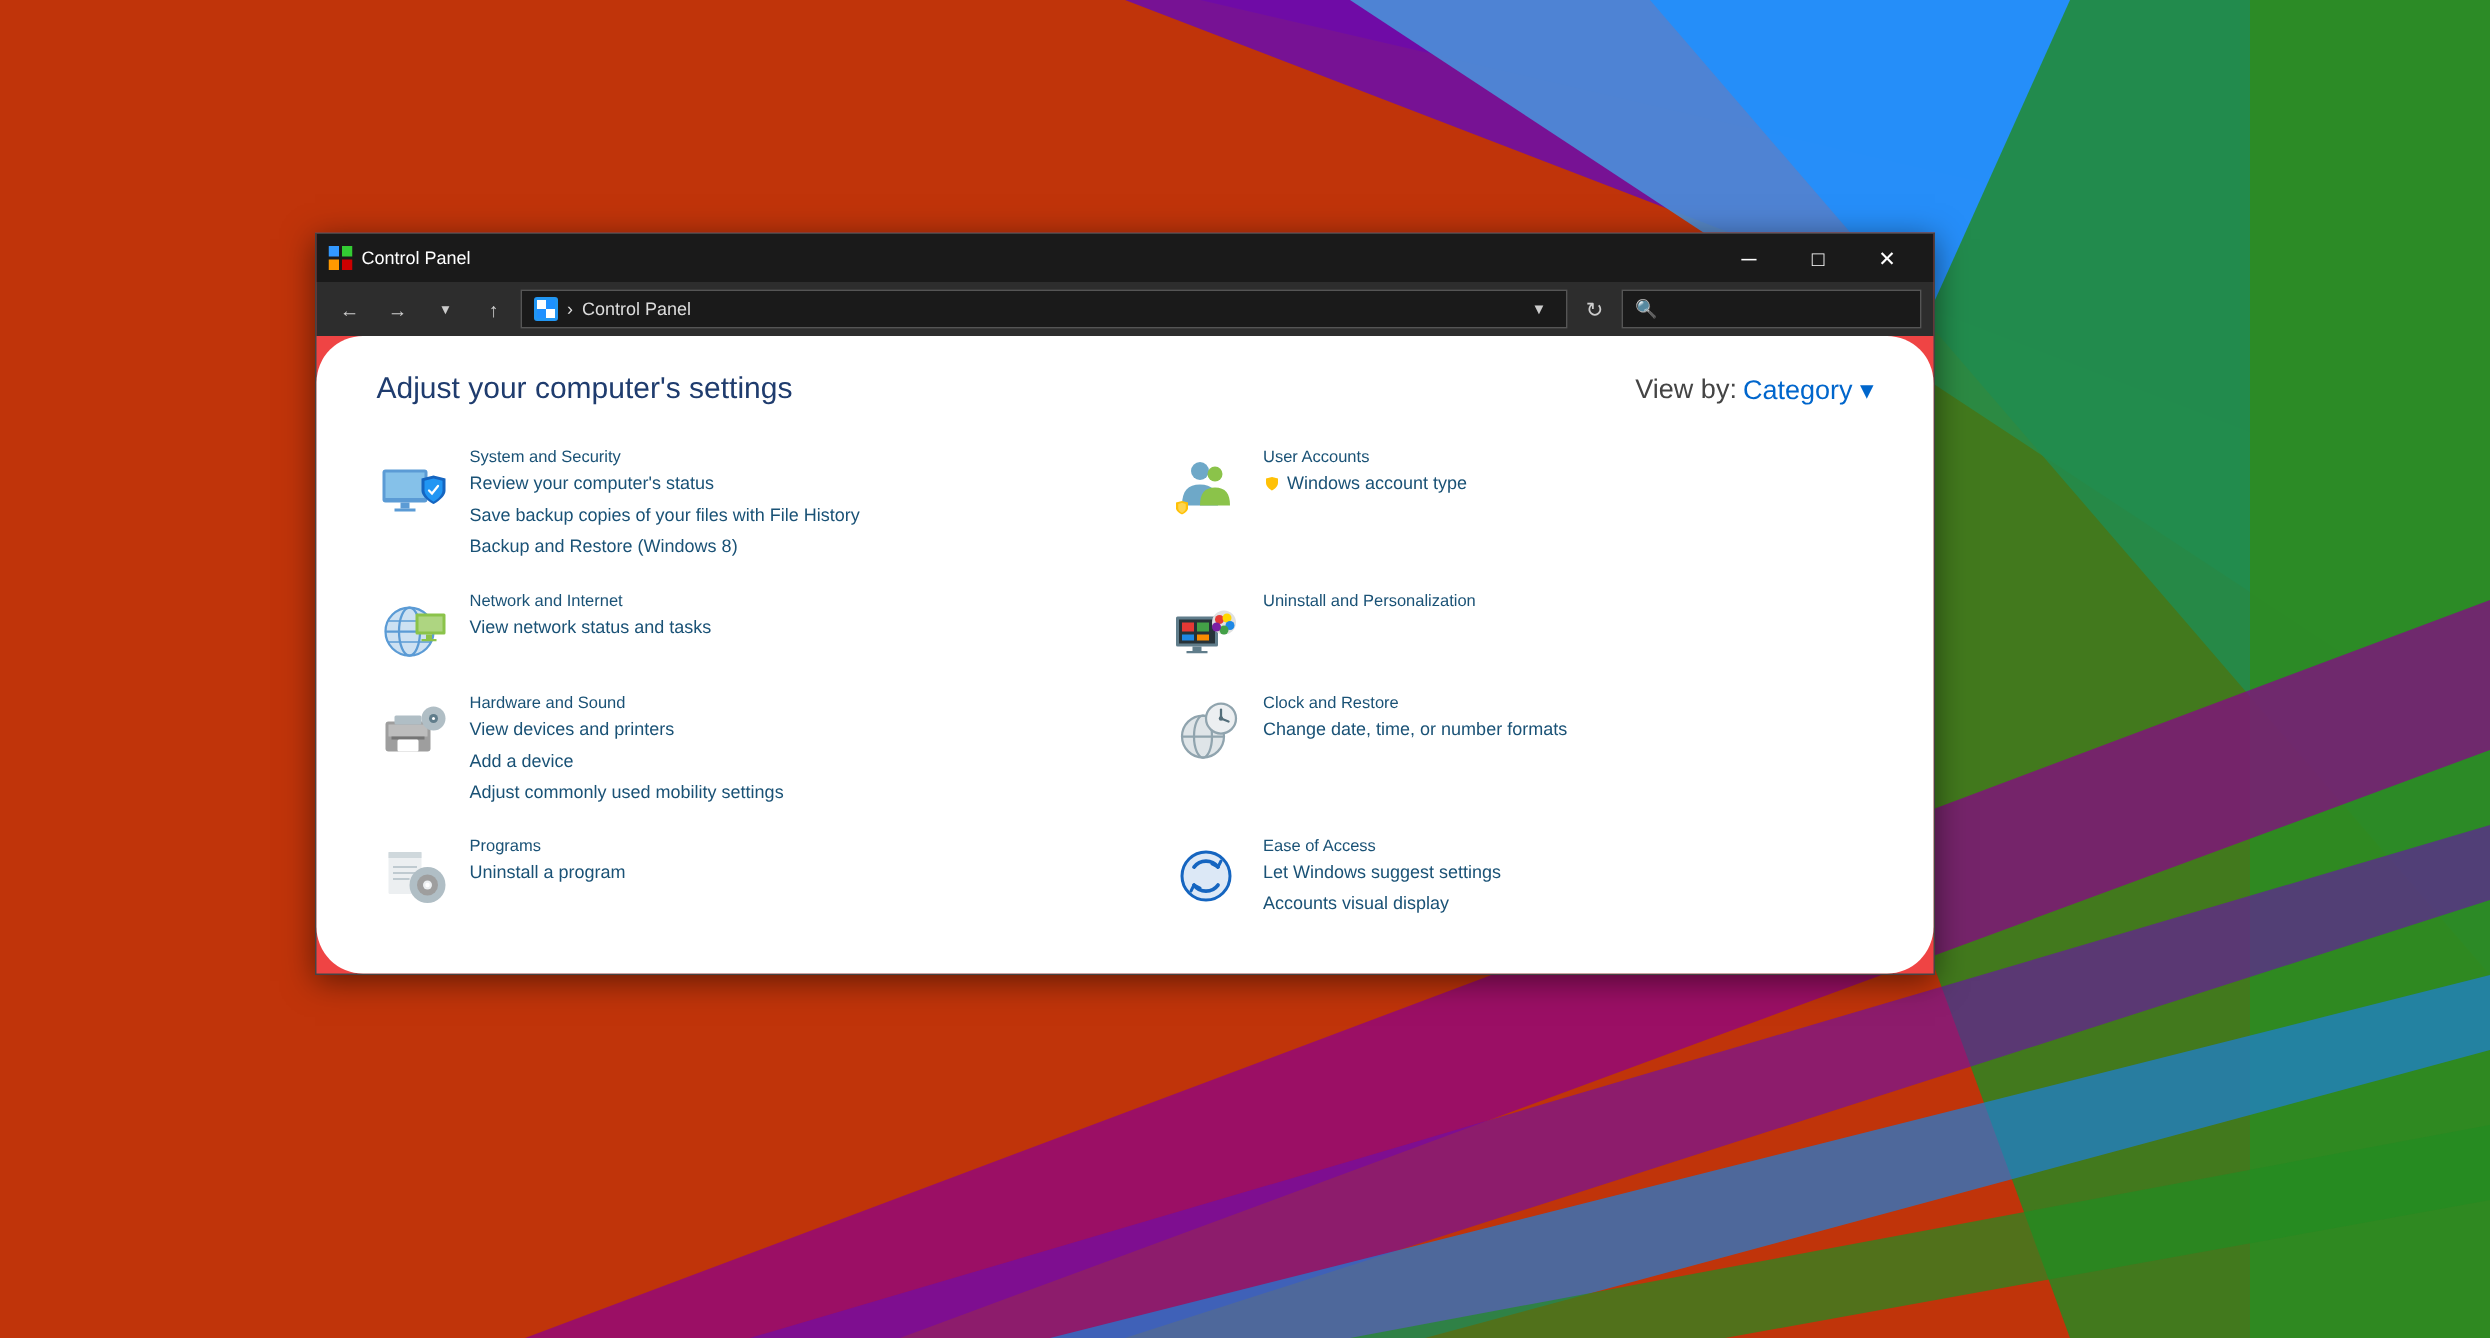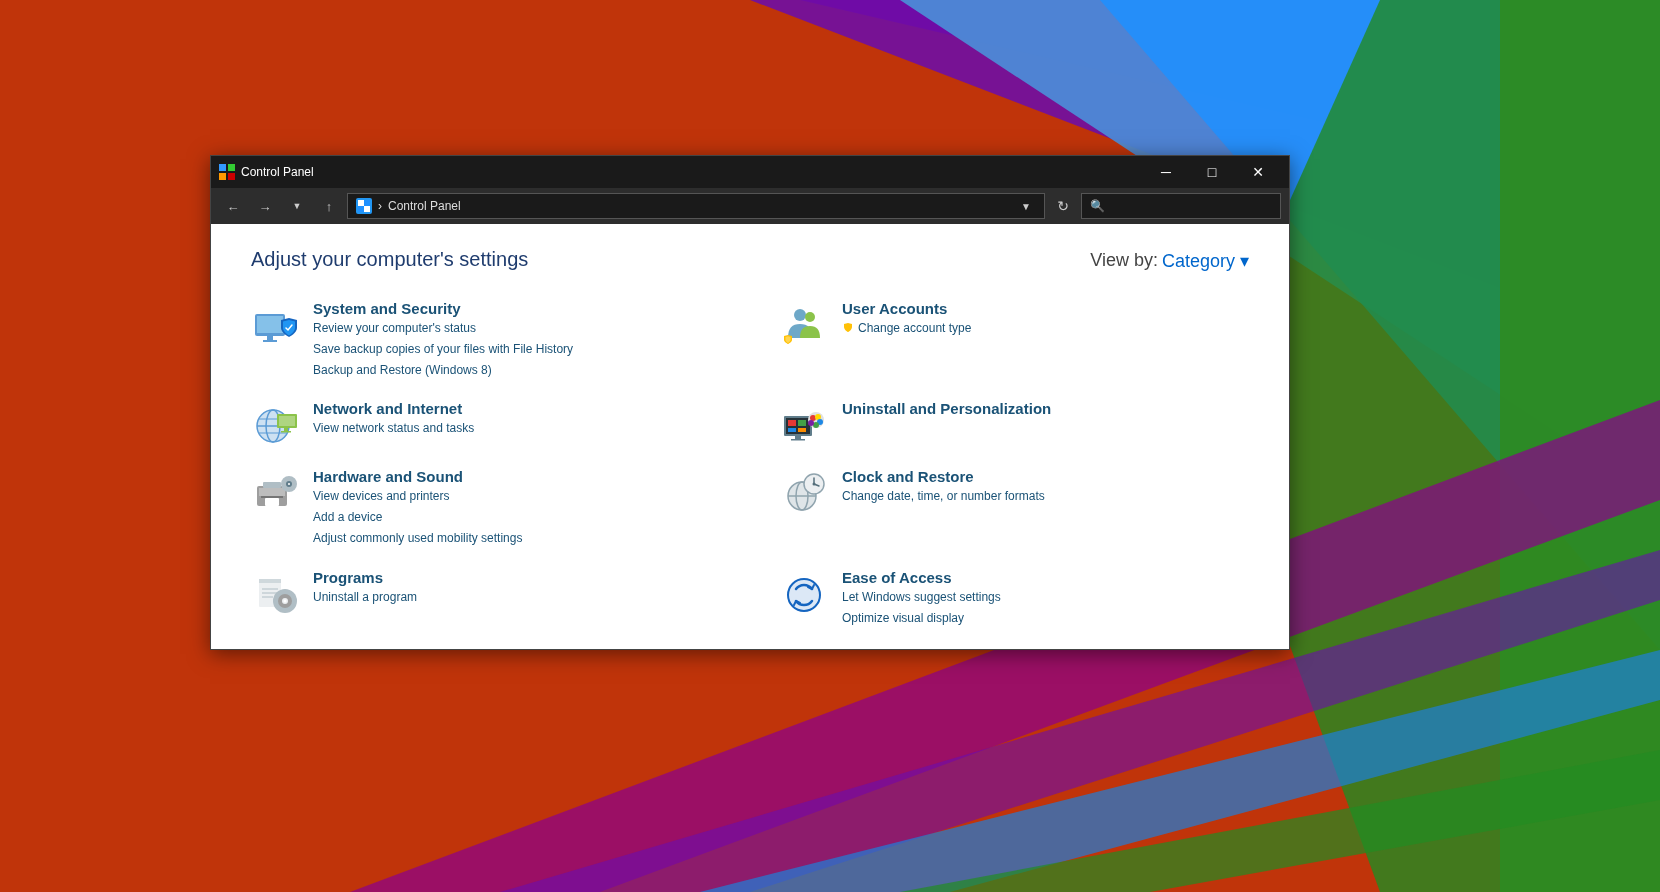--- a/index.html
+++ b/index.html
@@ -179,20 +179,21 @@
       color: #999;
       font-size: 12px;
     }
 
     
     .content {
       flex: 1;
       background: #fff;
       padding: 24px 40px;
       overflow-y: auto;
+      border-radius: 31px;
     }
 
     .content-header {
       display: flex;
       align-items: baseline;
       justify-content: space-between;
       margin-bottom: 28px;
     }
 
     .page-title {
@@ -243,22 +244,22 @@
     }
 
     .category-content {
       display: flex;
       flex-direction: column;
       gap: 2px;
     }
 
     .category-title {
       color: #1a5276;
-      font-size: 15px;
-      font-weight: 700;
+      font-size: 11px;
+      font-weight: 400;
       cursor: pointer;
       text-decoration: none;
     }
 
     .category-link {
       color: #1a5276;
       font-size: 12px;
       text-decoration: none;
       cursor: pointer;
       line-height: 1.6;
@@ -380,21 +381,21 @@
             <path d="M4 40 L4 36 L8 35 L12 36 L12 40 C12 42 8 44 8 44 C8 44 4 42 4 40Z" fill="#FFC107"></path>
             <path d="M5.5 40 L5.5 37 L8 36.2 L10.5 37 L10.5 40 C10.5 41.5 8 43 8 43 C8 43 5.5 41.5 5.5 40Z" fill="#FFD54F"></path>
           </svg>
         </div>
         <div class="category-content">
           <a class="category-title" href="#">User Accounts</a>
           <div style="display:flex;align-items:center;gap:4px;">
             <svg width="12" height="12" viewBox="0 0 12 12">
               <path d="M2 5 L2 2 L6 1 L10 2 L10 5 C10 8 6 10 6 10 C6 10 2 8 2 5Z" fill="#FFC107"></path>
             </svg>
-            <a class="category-link" href="#">Change account type</a>
+            <a class="category-link" href="#">Windows account type</a>
           </div>
         </div>
       </div>
 
       <div class="category-item">
         <div class="category-icon">
           <svg width="48" height="48" viewBox="0 0 48 48">
 
             <circle cx="22" cy="26" r="16" fill="#5B9BD5" opacity="0.3"></circle>
             <circle cx="22" cy="26" r="16" fill="none" stroke="#5B9BD5" stroke-width="1.5"></circle>
@@ -519,19 +520,19 @@
 
             <path d="M16 20 A10 10 0 0 1 32 20" fill="none" stroke="#1565C0" stroke-width="2.5" stroke-linecap="round"></path>
             <path d="M32 20 L34 16 M32 20 L28 18" fill="none" stroke="#1565C0" stroke-width="2" stroke-linecap="round"></path>
             <path d="M32 32 A10 10 0 0 1 16 32" fill="none" stroke="#1565C0" stroke-width="2.5" stroke-linecap="round"></path>
             <path d="M16 32 L14 36 M16 32 L20 34" fill="none" stroke="#1565C0" stroke-width="2" stroke-linecap="round"></path>
           </svg>
         </div>
         <div class="category-content">
           <a class="category-title" href="#">Ease of Access</a>
           <a class="category-link" href="#">Let Windows suggest settings</a>
-          <a class="category-link" href="#">Optimize visual display</a>
+          <a class="category-link" href="#">Accounts visual display</a>
         </div>
       </div>
 
     </div>
   </div>
 </div>
 
 </body></html>

